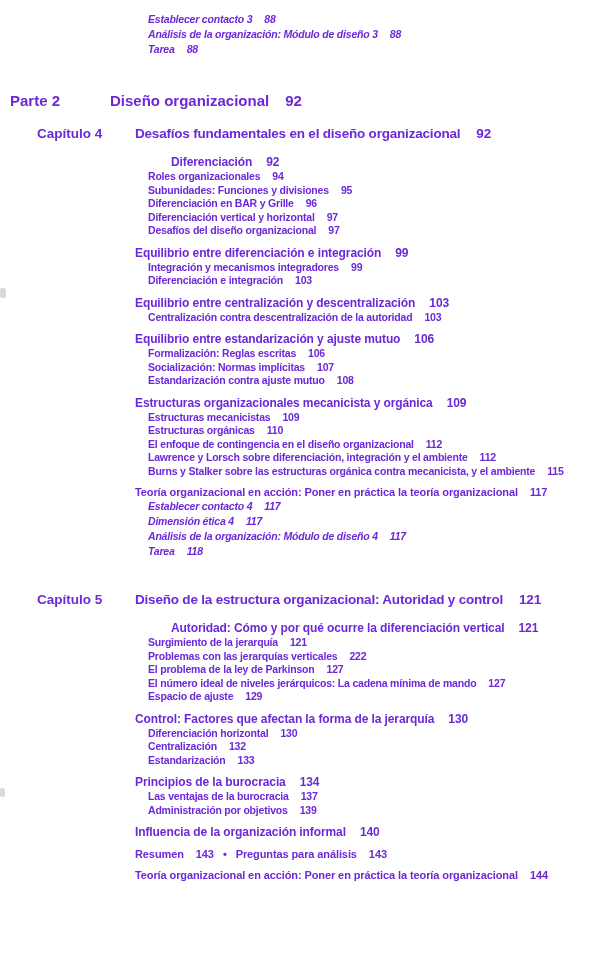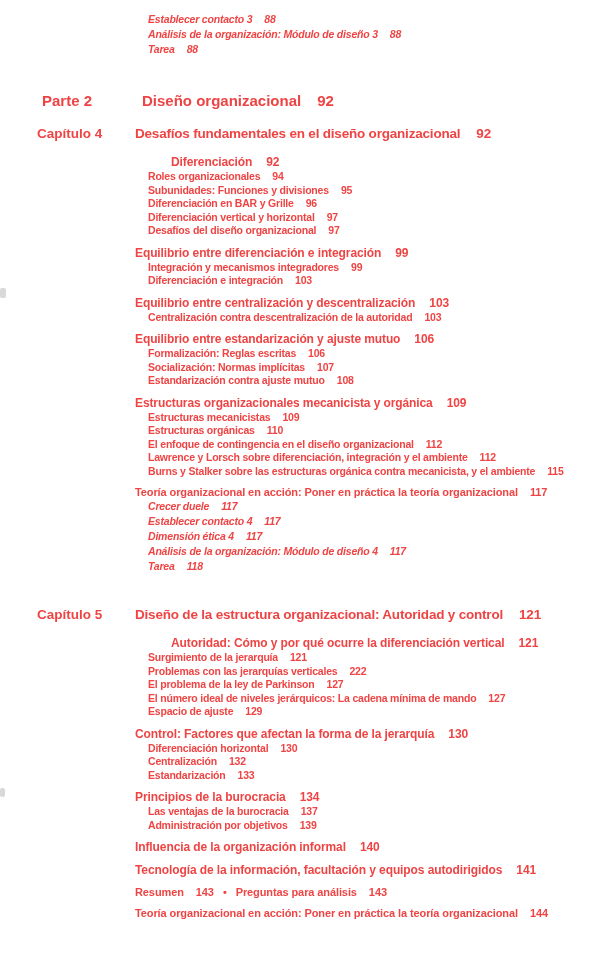--- a/index.html
+++ b/index.html
@@ -4,21 +4,21 @@
 <style>
   * { margin: 0; padding: 0; box-sizing: border-box; }
   html, body { width: 600px; background: #ffffff; }
   body { font-family: "Liberation Sans", sans-serif; }
 
   .page {
     position: relative;
     width: 600px;
     height: 972px;
     background: #ffffff;
-    color: #ef4444;
+    color: #6d28d9;
     overflow: hidden;
     padding-top: 12px;
   }
 
   .row { white-space: nowrap; }
   .pg { margin-left: 12px; }
 
   
   .sub, .sub_italic {
     margin-left: 148px;
@@ -44,21 +44,21 @@
   .section .pg { margin-left: 14px; }
 
   
   .part {
     margin-left: 10px;
     margin-top: 34px;
     font-size: 15px;
     font-weight: 700;
     line-height: 20px;
   }
-  .part .label { display: inline-block; width: 100px; margin-left: 32px; }
+  .part .label { display: inline-block; width: 100px; }
   .part .pg { margin-left: 16px; }
 
   
   .chapter {
     margin-left: 37px;
     margin-top: 32px;
     font-size: 13.5px;
     font-weight: 700;
     line-height: 18px;
     letter-spacing: -0.2px;
@@ -116,37 +116,35 @@
       <div class="row sub"><span class="t">Formalización: Reglas escritas</span><span class="pg">106</span></div>
       <div class="row sub"><span class="t">Socialización: Normas implícitas</span><span class="pg">107</span></div>
       <div class="row sub"><span class="t">Estandarización contra ajuste mutuo</span><span class="pg">108</span></div>
       <div class="row section"><span class="t">Estructuras organizacionales mecanicista y orgánica</span><span class="pg">109</span></div>
       <div class="row sub"><span class="t">Estructuras mecanicistas</span><span class="pg">109</span></div>
       <div class="row sub"><span class="t">Estructuras orgánicas</span><span class="pg">110</span></div>
       <div class="row sub"><span class="t">El enfoque de contingencia en el diseño organizacional</span><span class="pg">112</span></div>
       <div class="row sub"><span class="t">Lawrence y Lorsch sobre diferenciación, integración y el ambiente</span><span class="pg">112</span></div>
       <div class="row sub"><span class="t">Burns y Stalker sobre las estructuras orgánica contra mecanicista, y el ambiente</span><span class="pg">115</span></div>
       <div class="row feature"><span class="t">Teoría organizacional en acción: Poner en práctica la teoría organizacional</span><span class="pg">117</span></div>
-      <div class="row sub_italic"><span class="t">Crecer duele</span><span class="pg">117</span></div>
       <div class="row sub_italic"><span class="t">Establecer contacto 4</span><span class="pg">117</span></div>
       <div class="row sub_italic"><span class="t">Dimensión ética 4</span><span class="pg">117</span></div>
       <div class="row sub_italic"><span class="t">Análisis de la organización: Módulo de diseño 4</span><span class="pg">117</span></div>
       <div class="row sub_italic"><span class="t">Tarea</span><span class="pg">118</span></div>
       <div class="row chapter"><span class="label">Capítulo 5</span><span class="title">Diseño de la estructura organizacional: Autoridad y control</span><span class="pg">121</span></div>
       <div class="row section"><span class="t">Autoridad: Cómo y por qué ocurre la diferenciación vertical</span><span class="pg">121</span></div>
       <div class="row sub"><span class="t">Surgimiento de la jerarquía</span><span class="pg">121</span></div>
       <div class="row sub"><span class="t">Problemas con las jerarquías verticales</span><span class="pg">222</span></div>
       <div class="row sub"><span class="t">El problema de la ley de Parkinson</span><span class="pg">127</span></div>
       <div class="row sub"><span class="t">El número ideal de niveles jerárquicos: La cadena mínima de mando</span><span class="pg">127</span></div>
       <div class="row sub"><span class="t">Espacio de ajuste</span><span class="pg">129</span></div>
       <div class="row section"><span class="t">Control: Factores que afectan la forma de la jerarquía</span><span class="pg">130</span></div>
       <div class="row sub"><span class="t">Diferenciación horizontal</span><span class="pg">130</span></div>
       <div class="row sub"><span class="t">Centralización</span><span class="pg">132</span></div>
       <div class="row sub"><span class="t">Estandarización</span><span class="pg">133</span></div>
       <div class="row section"><span class="t">Principios de la burocracia</span><span class="pg">134</span></div>
       <div class="row sub"><span class="t">Las ventajas de la burocracia</span><span class="pg">137</span></div>
       <div class="row sub"><span class="t">Administración por objetivos</span><span class="pg">139</span></div>
       <div class="row section"><span class="t">Influencia de la organización informal</span><span class="pg">140</span></div>
-      <div class="row section"><span class="t">Tecnología de la información, facultación y equipos autodirigidos</span><span class="pg">141</span></div>
       <div class="row dual"><span class="t">Resumen</span><span class="pg">143</span><span class="bullet">•</span><span class="t">Preguntas para análisis</span><span class="pg">143</span></div>
       <div class="row feature"><span class="t">Teoría organizacional en acción: Poner en práctica la teoría organizacional</span><span class="pg">144</span></div>
     </div>
 </div>
 
 </body></html>

